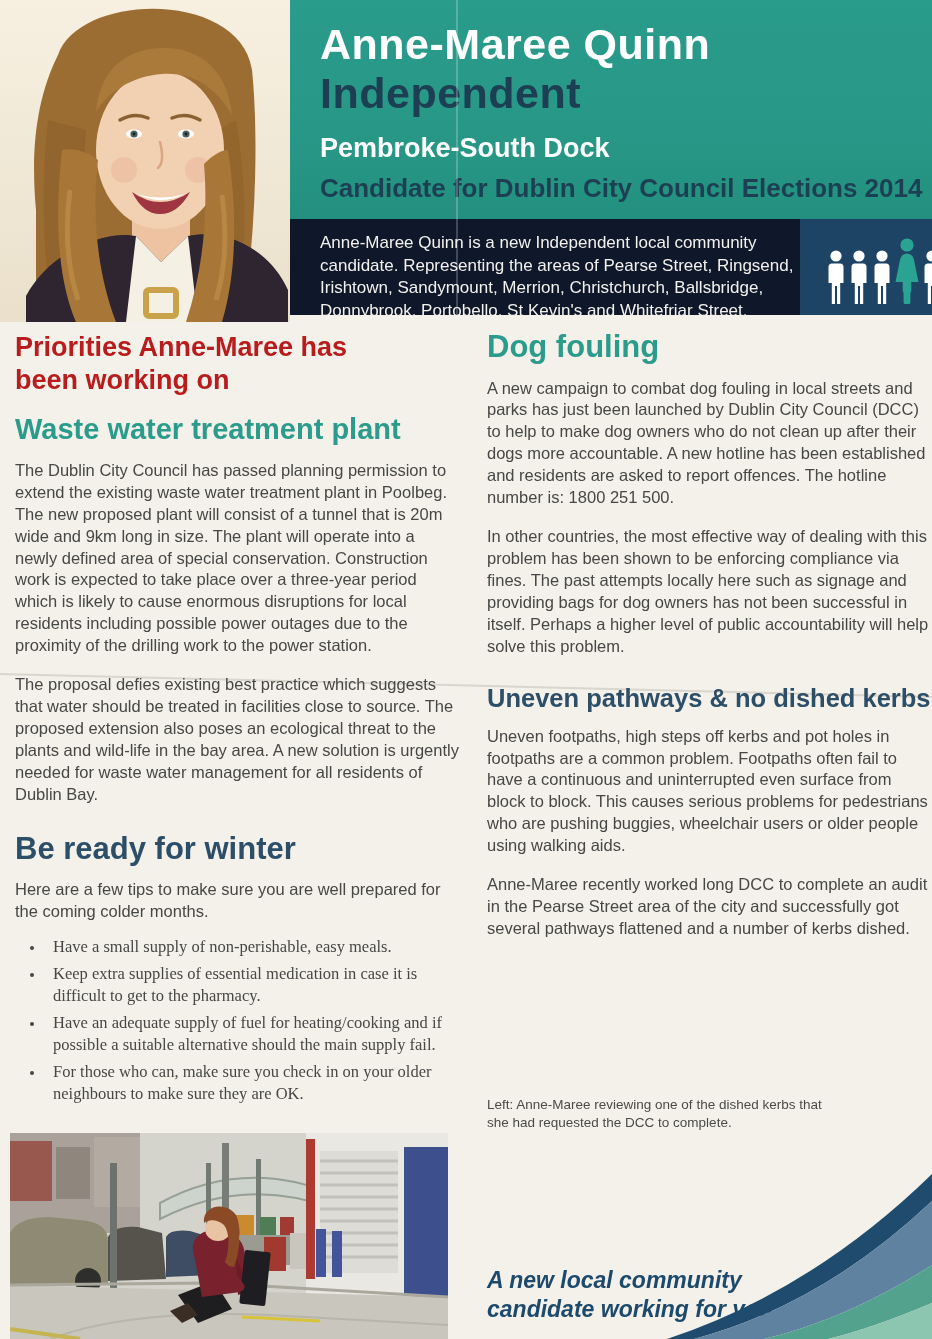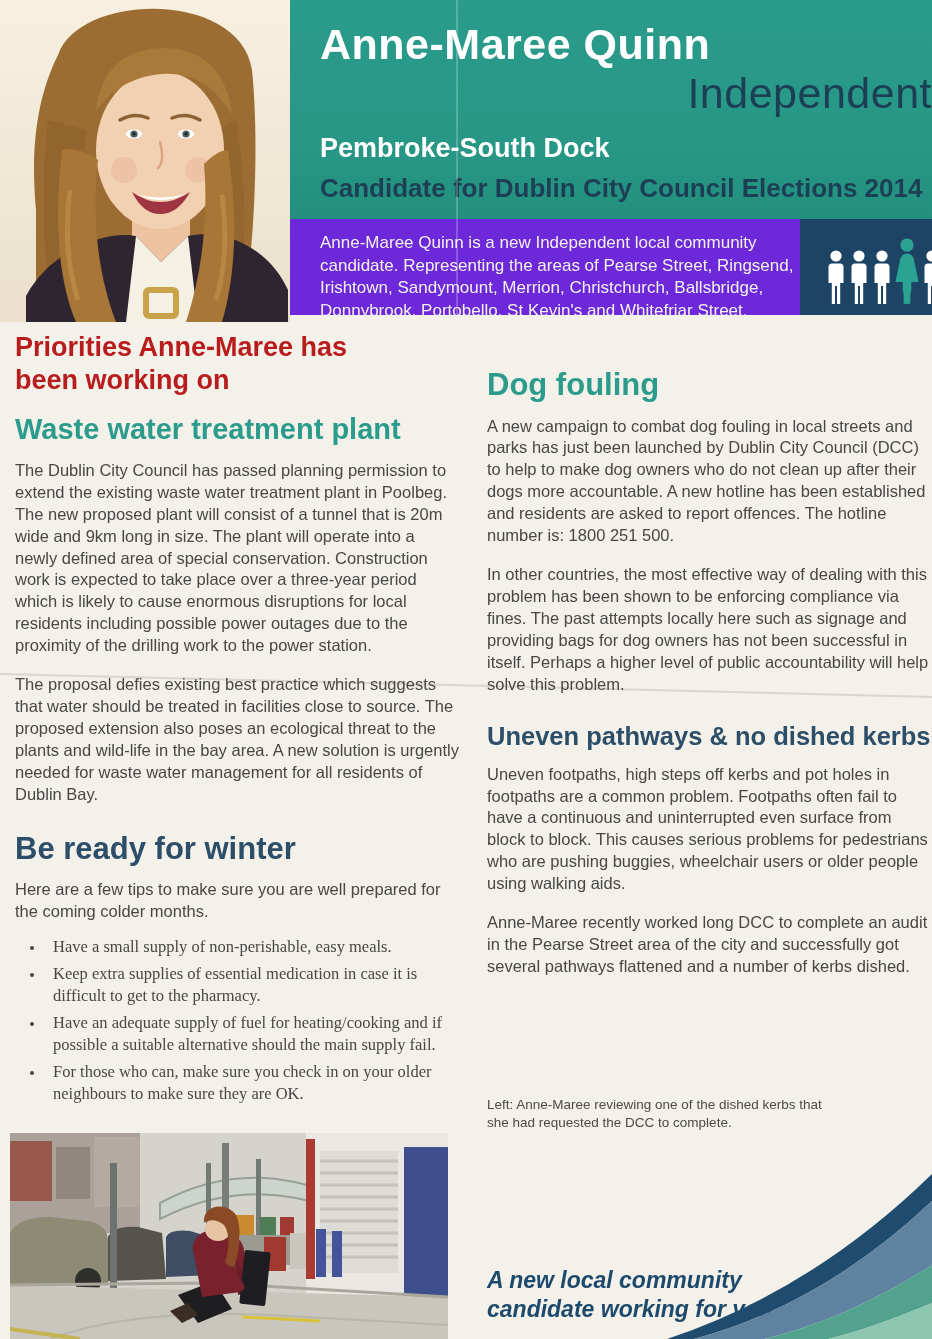--- a/index.html
+++ b/index.html
@@ -21,31 +21,31 @@
   }
   .header-teal {
     position: absolute; left: 290px; top: 0; width: 642px; height: 219px;
     background: linear-gradient(180deg, #2a9c8c 0%, #279685 70%, #23907f 100%);
     padding: 22px 0 0 30px;
   }
   .header-teal .name {
     font-size: 43px; font-weight: bold; color: #ffffff; letter-spacing: 0.5px; line-height: 1.05;
   }
   .header-teal .party {
-    font-size: 43px; font-weight: normal; color: #1d3f53; letter-spacing: 0.5px; line-height: 1.1; margin-top: 3px; text-align: right;
+    font-size: 43px; font-weight: bold; color: #1d3f53; letter-spacing: 0.5px; line-height: 1.1; margin-top: 3px;
   }
   .header-teal .area {
     font-size: 27px; font-weight: bold; color: #ffffff; margin-top: 16px;
   }
   .header-teal .candidacy {
     font-size: 26px; font-weight: 600; color: #1d3f53; margin-top: 9px;
   }
   .intro-band {
     position: absolute; left: 290px; top: 219px; width: 642px; height: 96px;
-    background: #6d28d9;
+    background: #0f172a;
     padding: 13px 0 0 30px;
   }
   .intro-band p {
     width: 486px; color: #f2f1ec; font-size: 17px; line-height: 1.33;
   }
   .icon-panel {
     position: absolute; left: 800px; top: 219px; width: 132px; height: 96px;
     background: #1e4465;
     overflow: hidden;
     display: flex; align-items: flex-end; gap: 3px;
@@ -58,21 +58,21 @@
   .col-left  { left: 15px;  width: 446px; }
   .col-right { left: 487px; width: 444px; }
 
   .h-navy-lg {
     color: #b91c1c; font-size: 27px; font-weight: 600; line-height: 1.22; width: 378px;
   }
   .h-teal {
     color: #2b9c8c; font-size: 29px; font-weight: 600; line-height: 1.1; margin-top: 17px;
   }
   .h-teal-lg {
-    color: #2b9c8c; font-size: 31px; font-weight: 600; line-height: 1.05; margin-top: 38px;
+    color: #2b9c8c; font-size: 31px; font-weight: 600; line-height: 1.05;
   }
   .h-navy {
     color: #2d4e68; font-size: 31px; font-weight: 700; line-height: 1.05; margin-top: 27px;
   }
   .h-navy-sm {
     color: #2d4e68; font-size: 25.5px; font-weight: 700; line-height: 1.05; margin-top: 27px; white-space: nowrap;
   }
   .body-p {
     color: #474845; font-size: 16.5px; line-height: 1.33; margin-top: 14px;
   }

